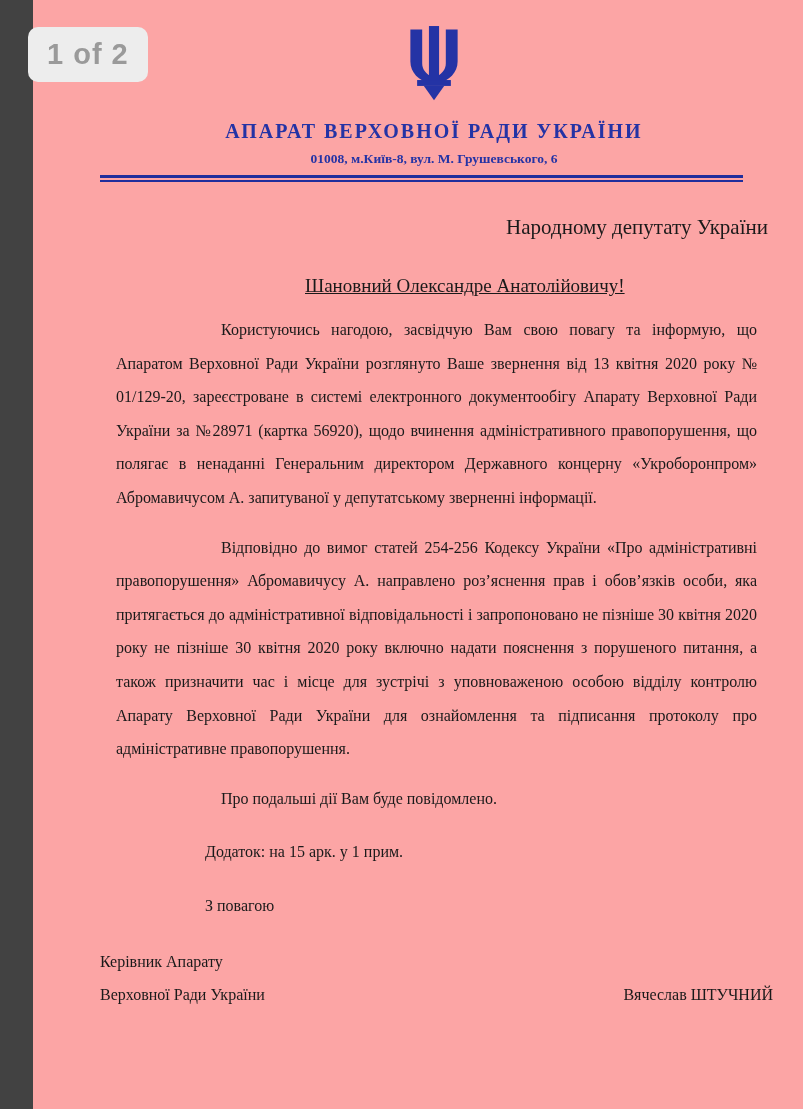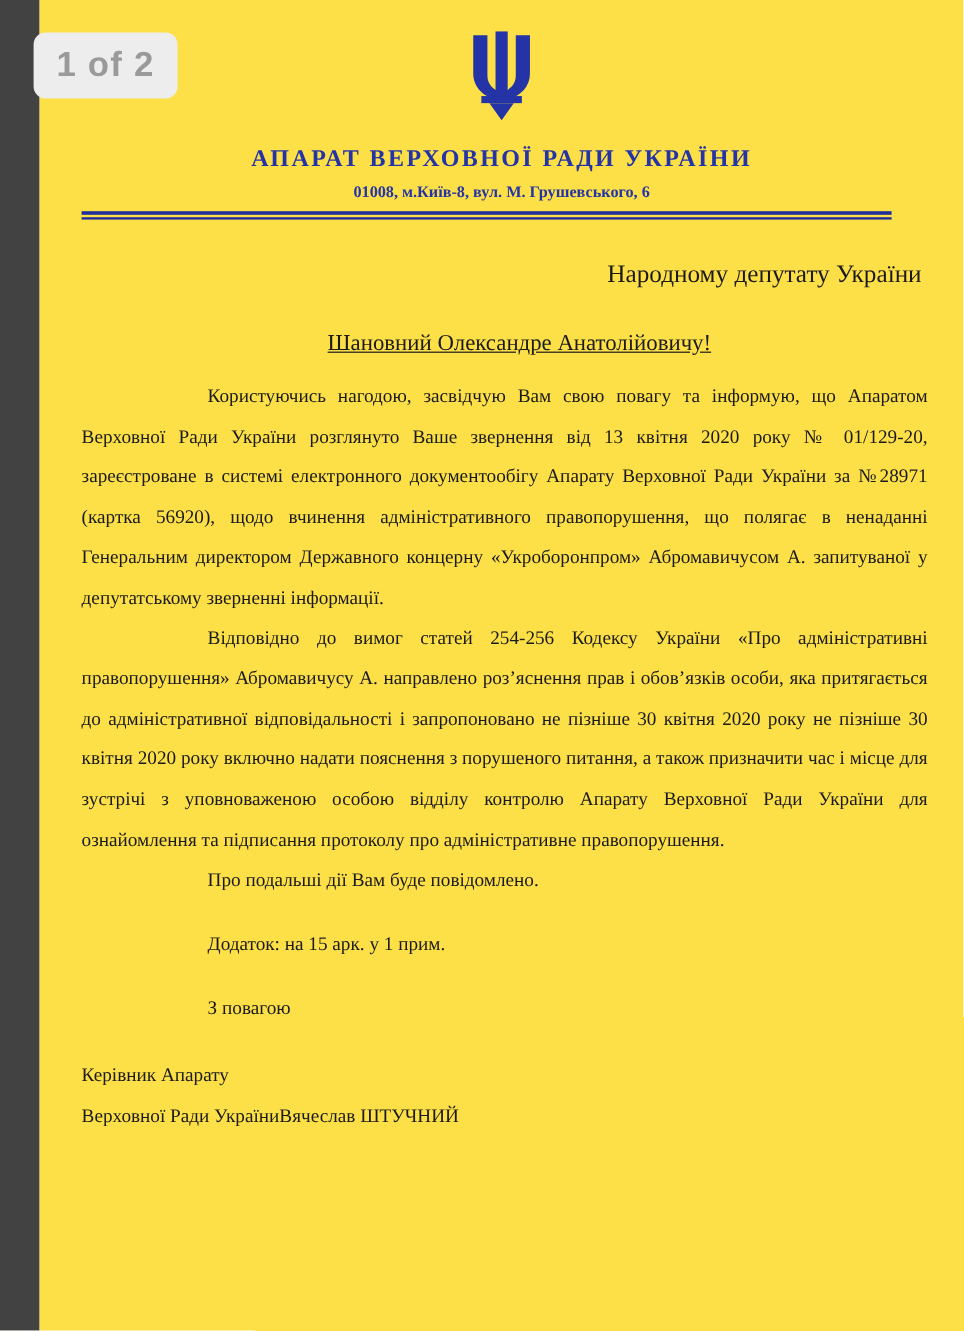--- a/index.html
+++ b/index.html
@@ -37,21 +37,22 @@
     font-weight:600;
     line-height:1;
     padding:13px 19px;
     border-radius:10px;
     letter-spacing:1px;
   }
   .page{
     position:absolute;
     left:33px; top:0;
     width:770px; height:1109px;
-    background:#fde047;
+    background:#fca5a5;
+    padding-left:32px;
   }
   .letterhead{
     text-align:center;
     padding-top:26px;
   }
   .emblem{
     display:inline-block;
     color:var(--accent-blue);
     line-height:0;
   }
@@ -85,40 +86,41 @@
     margin:26px 0 0 240px;
     font-size:19px;
     text-decoration:underline;
   }
   .body-text{
     margin:16px 30px 0 35px;
     font-size:16px;
     line-height:2.1;
   }
   .para{
-    margin:0;
+    margin:16px;
     text-align:justify;
     text-indent:105px;
   }
   .para.short{
     text-align:left;
   }
   .attachment{
     margin:20px 0 0 0;
     text-indent:105px;
   }
   .closing{
     margin:20px 0 0 0;
     text-indent:105px;
   }
   .signature{
     margin-top:22px;
     display:flex;
-    justify-content:flex-start;
+    justify-content:space-between;
     align-items:flex-end;
+    gap:48px;
   }
   .sig-title{line-height:2.1;}
   .sig-name{line-height:2.1;}
 </style>
 </head>
 <body>
 
 <div class="viewport">
   <div class="left-strip"></div>
 

